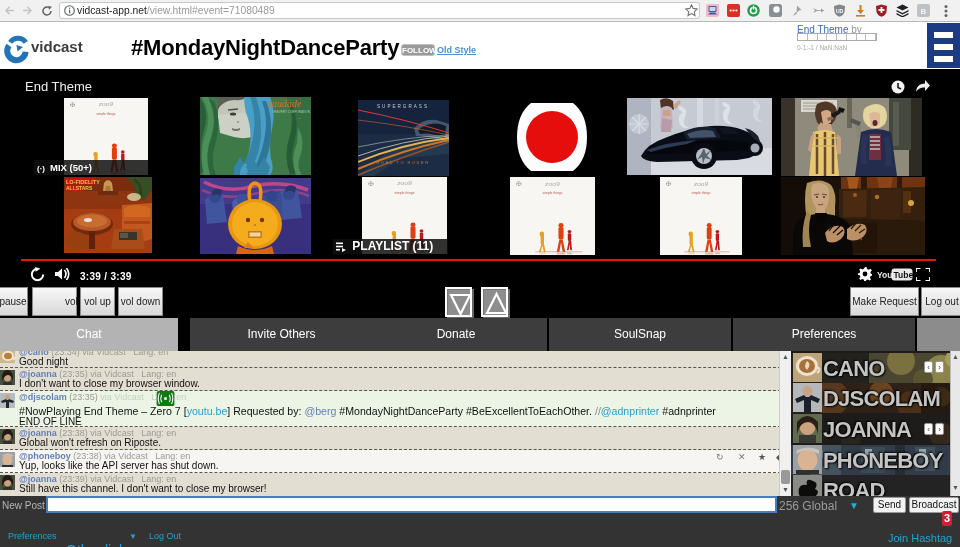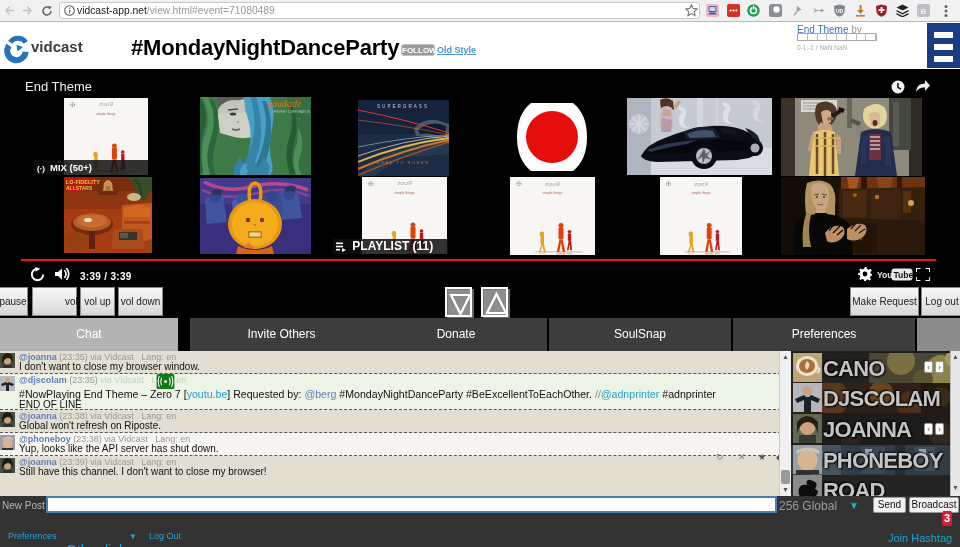--- a/index.html
+++ b/index.html
@@ -517,20 +517,30 @@
   <div id="tabs">
     <div class="tab active" style="left:0;width:178px;">Chat</div>
     <div class="tab" style="left:180px;width:183px;margin-left:10px;">Invite Others</div>
     <div class="tab" style="left:365px;width:182px;">Donate</div>
     <div class="tab" style="left:549px;width:182px;">SoulSnap</div>
     <div class="tab" style="left:733px;width:182px;">Preferences</div>
     <div class="tab" style="left:917px;width:43px;background:#8c8c8c;"></div>
   </div>
 
   <div id="chat">
+    <div class="msg" style="background:#e3ded2;margin-top:-5px;height:22px;">
+      <svg class="av" width="15" height="15">
+          <rect width="15" height="15" fill="#cdb88e"></rect>
+          <ellipse cx="8" cy="8" rx="6" ry="5" fill="#f2ead8"></ellipse>
+          <ellipse cx="8" cy="8" rx="4" ry="3.2" fill="#b8813e"></ellipse>
+          <path d="M13 9 q3 1 0 3" stroke="#f2ead8" stroke-width="1.5" fill="none"></path>
+        </svg>
+      <div class="hdr"><b>@cano</b> <span>(23:34)</span> via Vidcast &nbsp; Lang: en</div>
+      <div class="txt">Good night</div>
+    </div>
     <div class="msg" style="background:#e3ded2;height:23px;">
       <svg class="av" width="15" height="15">
           <rect width="15" height="15" fill="#47523e"></rect>
           <circle cx="7.5" cy="8" r="3.4" fill="#caa27e"></circle>
           <path d="M2 6 Q3 0 7.5 0 Q12 0 13 6 L13 12 Q12 5 8 5 Q4 5 2 12 Z" fill="#241a14"></path>
           <rect x="3" y="12" width="9" height="3" fill="#32302c"></rect>
         </svg>
       <div class="hdr"><b>@joanna</b> <span>(23:35)</span> via Vidcast &nbsp; Lang: en</div>
       <div class="txt">I don't want to close my browser window.</div>
     </div>

